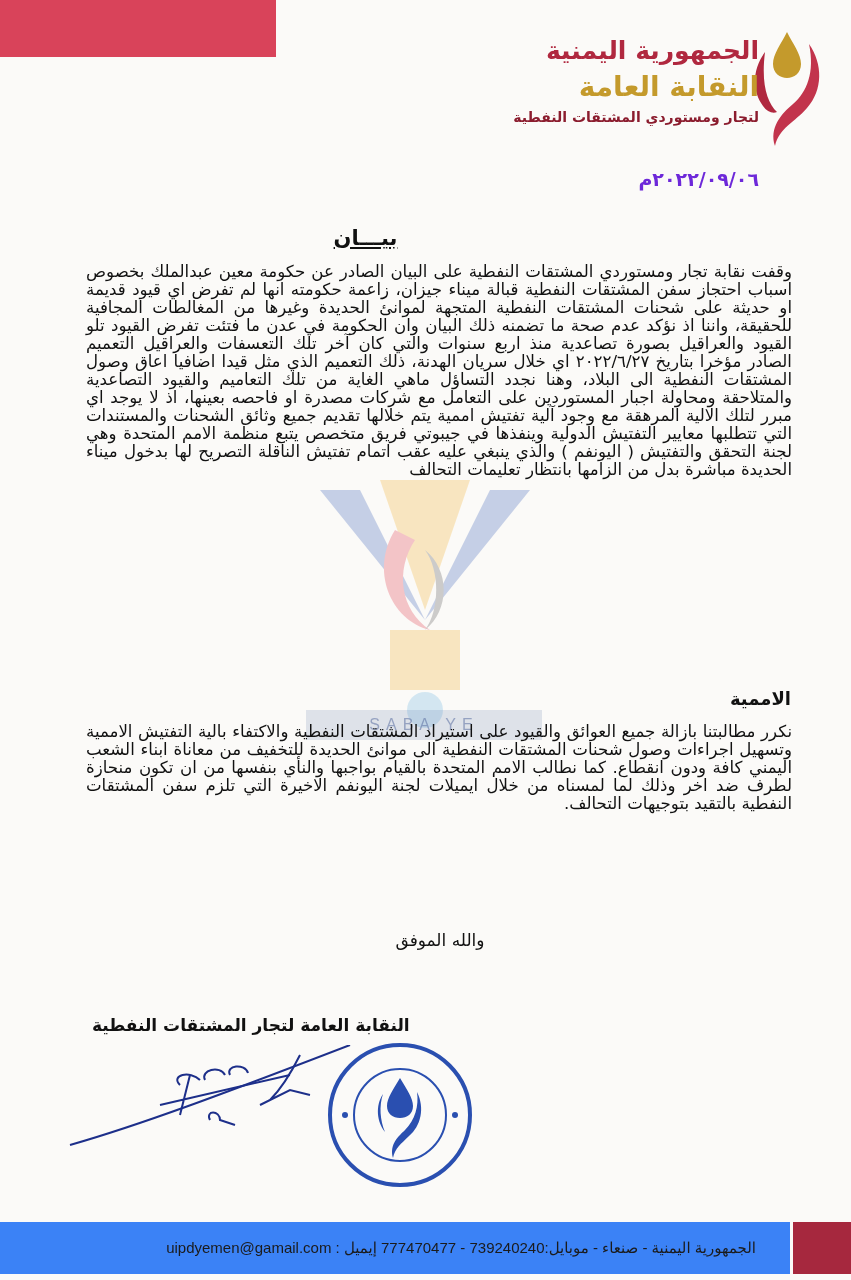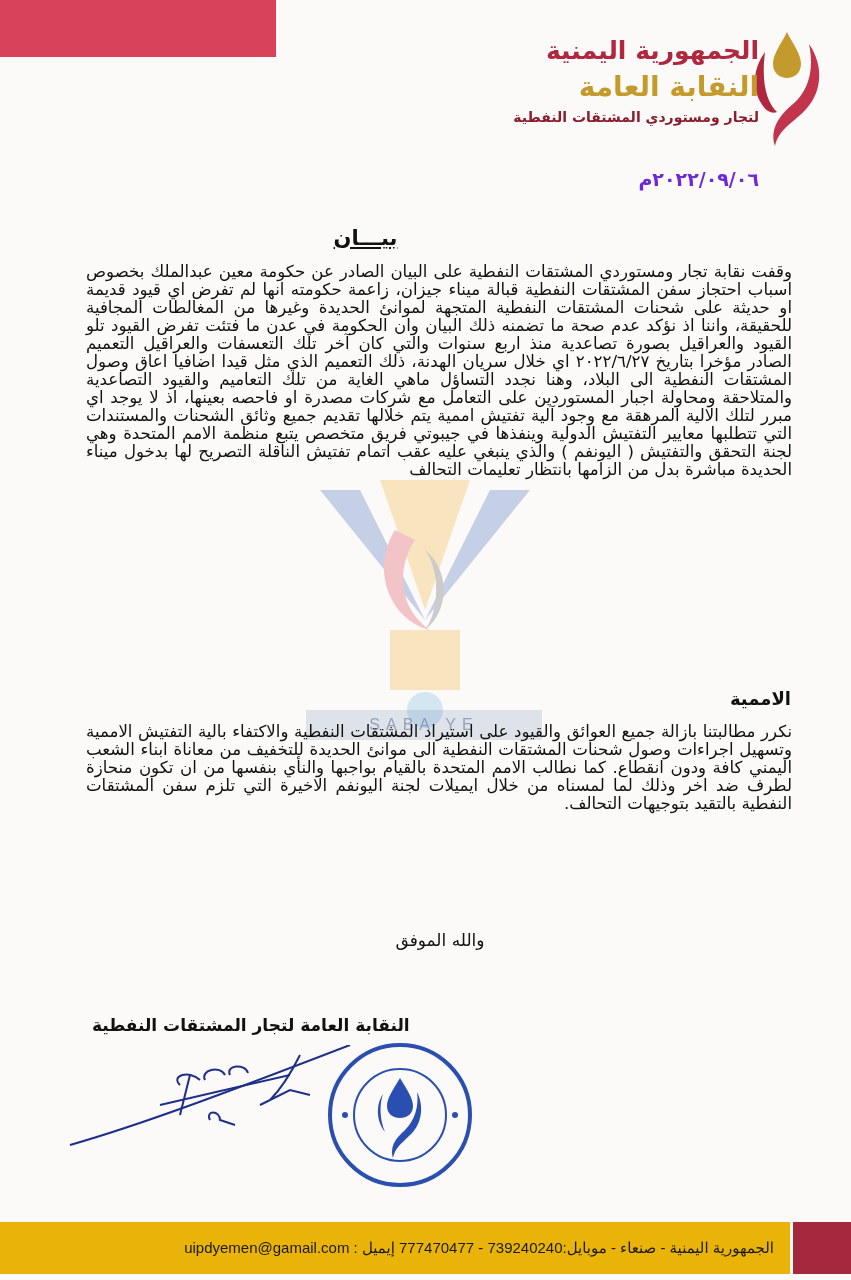--- a/index.html
+++ b/index.html
@@ -60,22 +60,22 @@
     .watermark-label {
       position: absolute; left: 306px; top: 710px; width: 236px; height: 30px;
       background: rgba(120,140,180,0.22); color: rgba(90,110,160,0.55);
       font-size: 16px; letter-spacing: 6px; text-align: center; line-height: 30px;
       font-family: "Liberation Sans", sans-serif;
     }
     .footer {
       position: absolute; left: 0; top: 1222px; width: 851px; height: 52px;
     }
     .footer-band {
-      position: absolute; left: 0; top: 0; width: 790px; height: 52px; background: #eab308;
-      direction: rtl; text-align: right; box-sizing: border-box; padding-right: 16px;
+      position: absolute; left: 0; top: 0; width: 790px; height: 52px; background: #3b82f6;
+      direction: rtl; text-align: right; box-sizing: border-box; padding-right: 34px;
       line-height: 52px; font-size: 15px; color: #1b1b1b; white-space: nowrap;
       font-family: "Liberation Sans", sans-serif;
     }
     .footer-accent {
       position: absolute; right: 0; top: 0; width: 58px; height: 52px; background: #a6283e;
     }
   </style>
 </head>
 <body>
 

